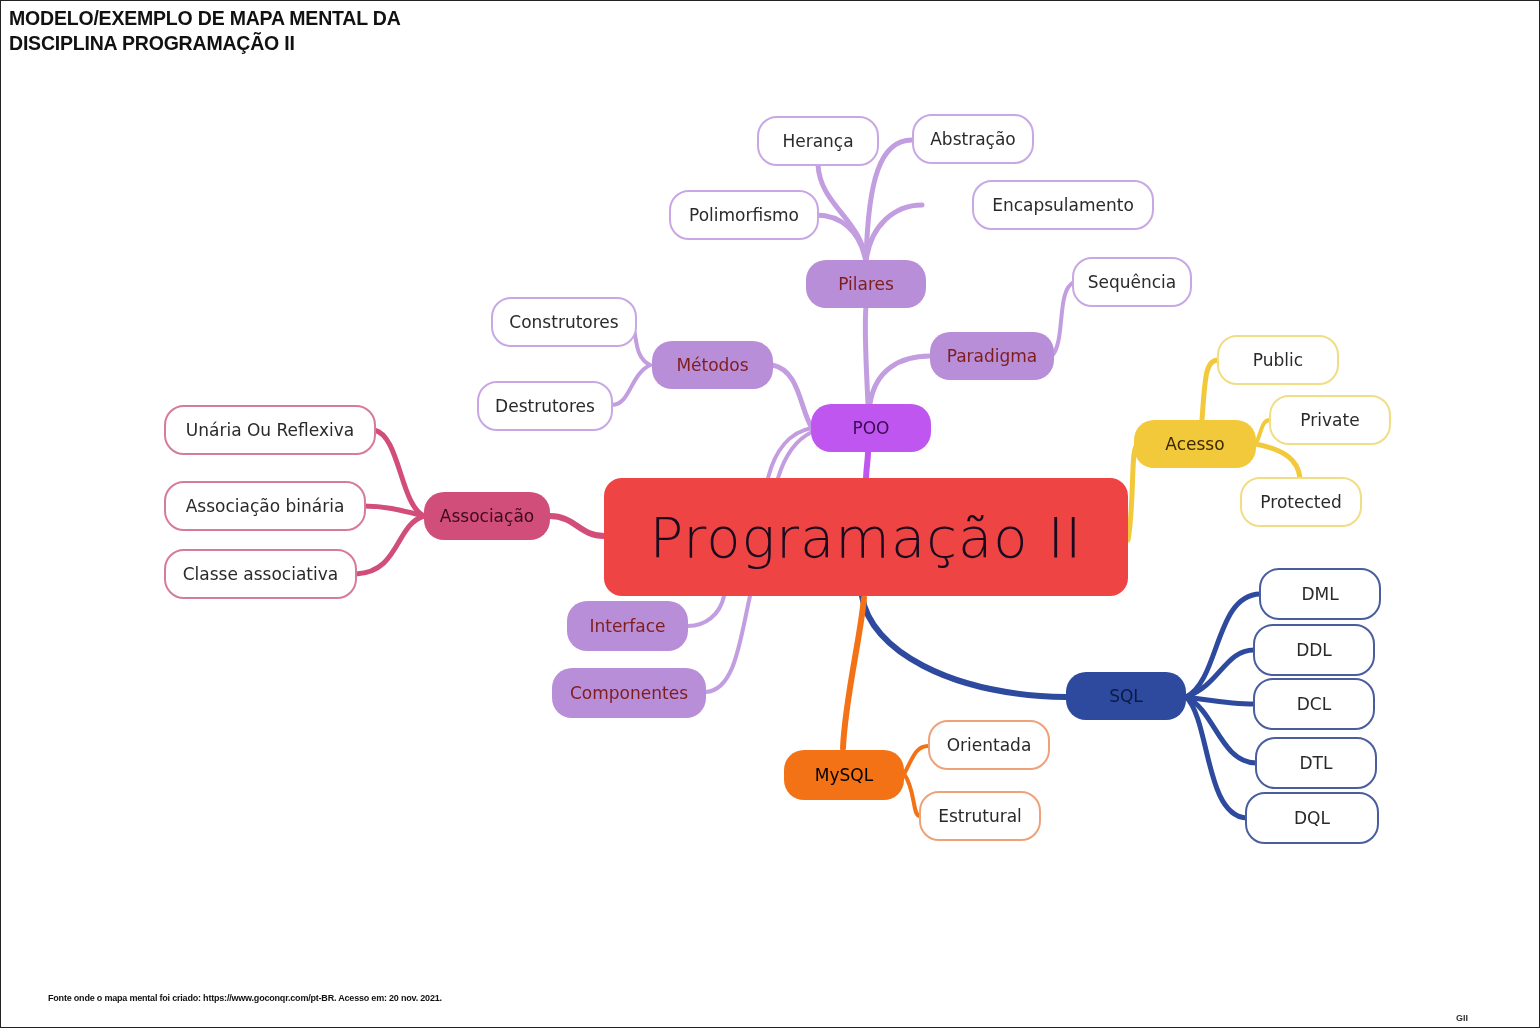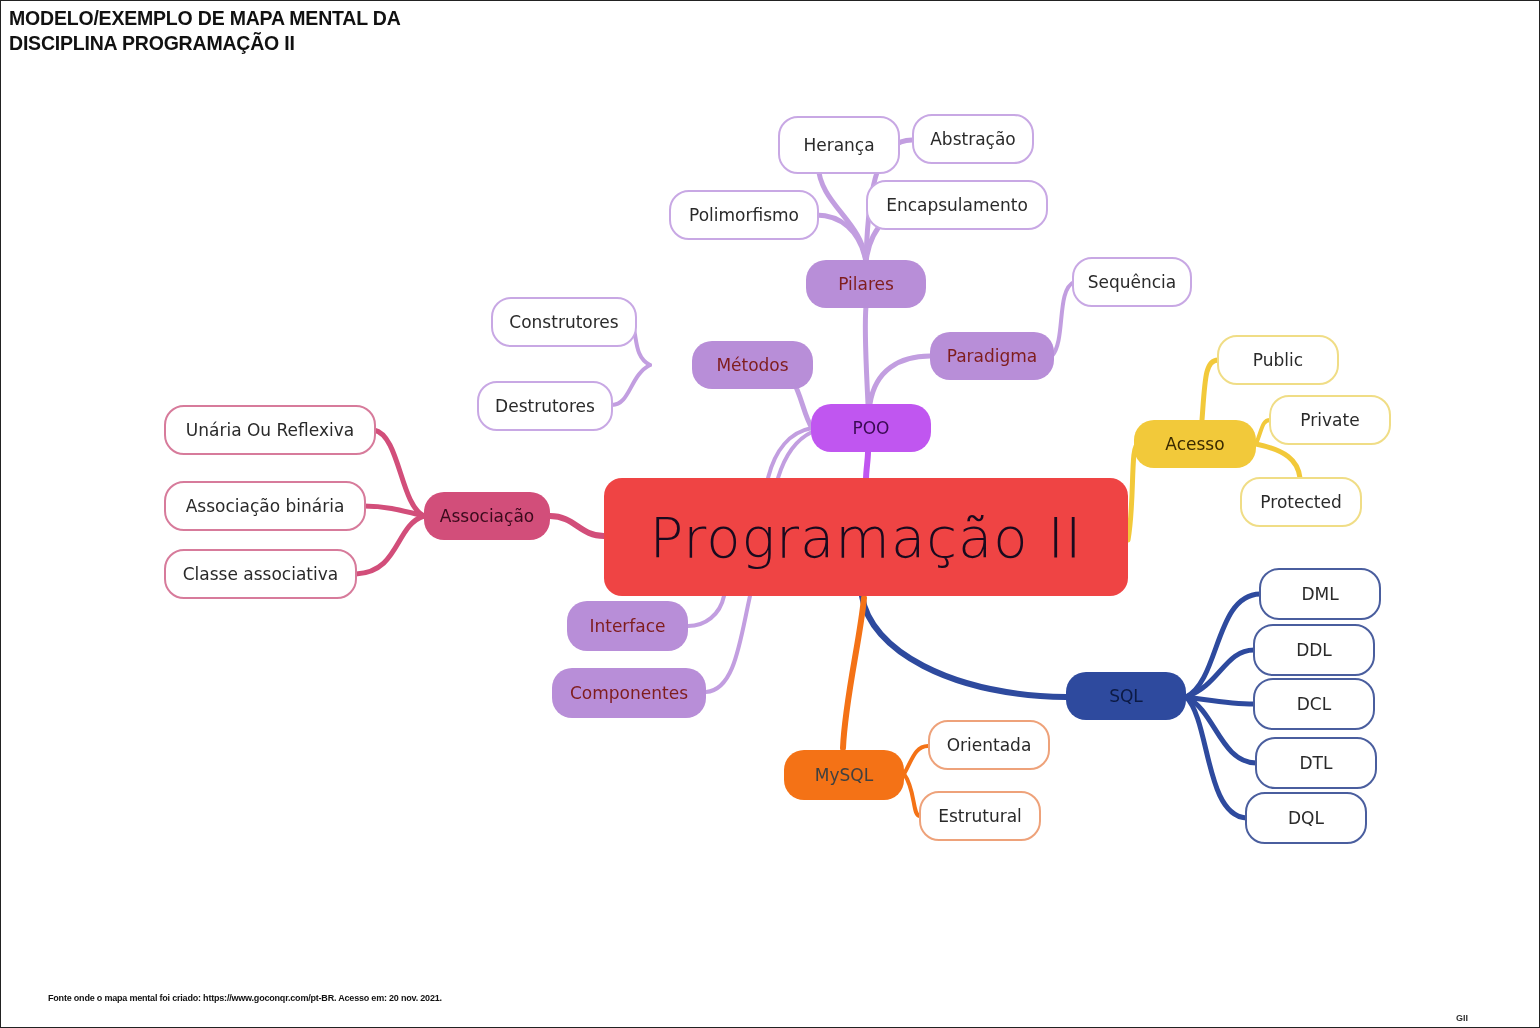--- a/index.html
+++ b/index.html
@@ -82,41 +82,41 @@
   <span>Programação II</span>
 </div>
 
 <div class="node branch" style="left:811px; top:404px; width:120px; height:48px; background:#c056f0; color:#3a0a52;">
   <span>POO</span>
 </div>
 
 <div class="node branch" style="left:806px; top:260px; width:120px; height:48px; background:#b88ed8;">
   <span>Pilares</span>
 </div>
-<div class="node leaf" style="left:778px; top:116px; width:122px; height:58px; border-color:#c8a8e4;">
+<div class="node leaf" style="left:757px; top:116px; width:122px; height:50px; border-color:#c8a8e4;">
   <span>Herança</span>
 </div>
 <div class="node leaf" style="left:912px; top:114px; width:122px; height:50px; border-color:#c8a8e4;">
   <span>Abstração</span>
 </div>
 <div class="node leaf" style="left:669px; top:190px; width:150px; height:50px; border-color:#c8a8e4;">
   <span>Polimorfismo</span>
 </div>
-<div class="node leaf" style="left:866px; top:180px; width:182px; height:50px; border-color:#c8a8e4;">
+<div class="node leaf" style="left:972px; top:180px; width:182px; height:50px; border-color:#c8a8e4;">
   <span>Encapsulamento</span>
 </div>
 
 <div class="node branch" style="left:930px; top:332px; width:124px; height:48px; background:#b88ed8;">
   <span>Paradigma</span>
 </div>
 <div class="node leaf" style="left:1072px; top:257px; width:120px; height:50px; border-color:#c8a8e4;">
   <span>Sequência</span>
 </div>
 
-<div class="node branch" style="left:652px; top:341px; width:121px; height:48px; background:#b88ed8;margin-left:40px;">
+<div class="node branch" style="left:652px; top:341px; width:121px; height:48px; background:#b88ed8;">
   <span>Métodos</span>
 </div>
 <div class="node leaf" style="left:483px; top:297px; width:146px; height:50px; border-color:#c8a8e4;margin-left:8px;">
   <span>Construtores</span>
 </div>
 <div class="node leaf" style="left:477px; top:381px; width:136px; height:50px; border-color:#c8a8e4;">
   <span>Destrutores</span>
 </div>
 
 <div class="node branch" style="left:424px; top:492px; width:126px; height:48px; background:#d24e7a; color:#3b0a1c;">
@@ -153,25 +153,25 @@
 </div>
 <div class="node leaf" style="left:1253px; top:624px; width:122px; height:52px; border-color:#4a5e9e;">
   <span>DDL</span>
 </div>
 <div class="node leaf" style="left:1253px; top:678px; width:122px; height:52px; border-color:#4a5e9e;">
   <span>DCL</span>
 </div>
 <div class="node leaf" style="left:1255px; top:737px; width:122px; height:52px; border-color:#4a5e9e;">
   <span>DTL</span>
 </div>
-<div class="node leaf" style="left:1245px; top:792px; width:122px; height:52px; border-color:#4a5e9e;">
+<div class="node leaf" style="left:1245px; top:792px; width:134px; height:52px; border-color:#4a5e9e;">
   <span>DQL</span>
 </div>
 
-<div class="node branch" style="left:784px; top:750px; width:120px; height:50px; background:#f47216; color:#404040;">
+<div class="node branch" style="left:784px; top:750px; width:120px; height:50px; background:#f47216; color:#000000;">
   <span>MySQL</span>
 </div>
 <div class="node leaf" style="left:928px; top:720px; width:122px; height:50px; border-color:#eea27a;">
   <span>Orientada</span>
 </div>
 <div class="node leaf" style="left:919px; top:791px; width:122px; height:50px; border-color:#eea27a;">
   <span>Estrutural</span>
 </div>
 
 <div class="node branch" style="left:567px; top:601px; width:121px; height:50px; background:#b88ed8;">

